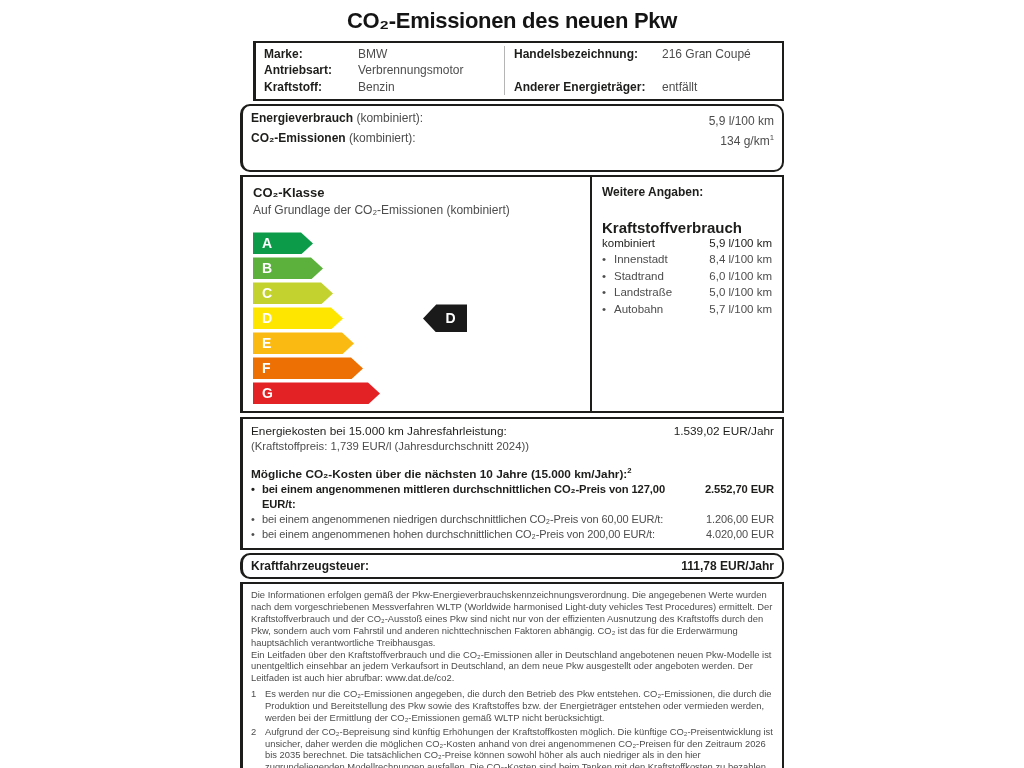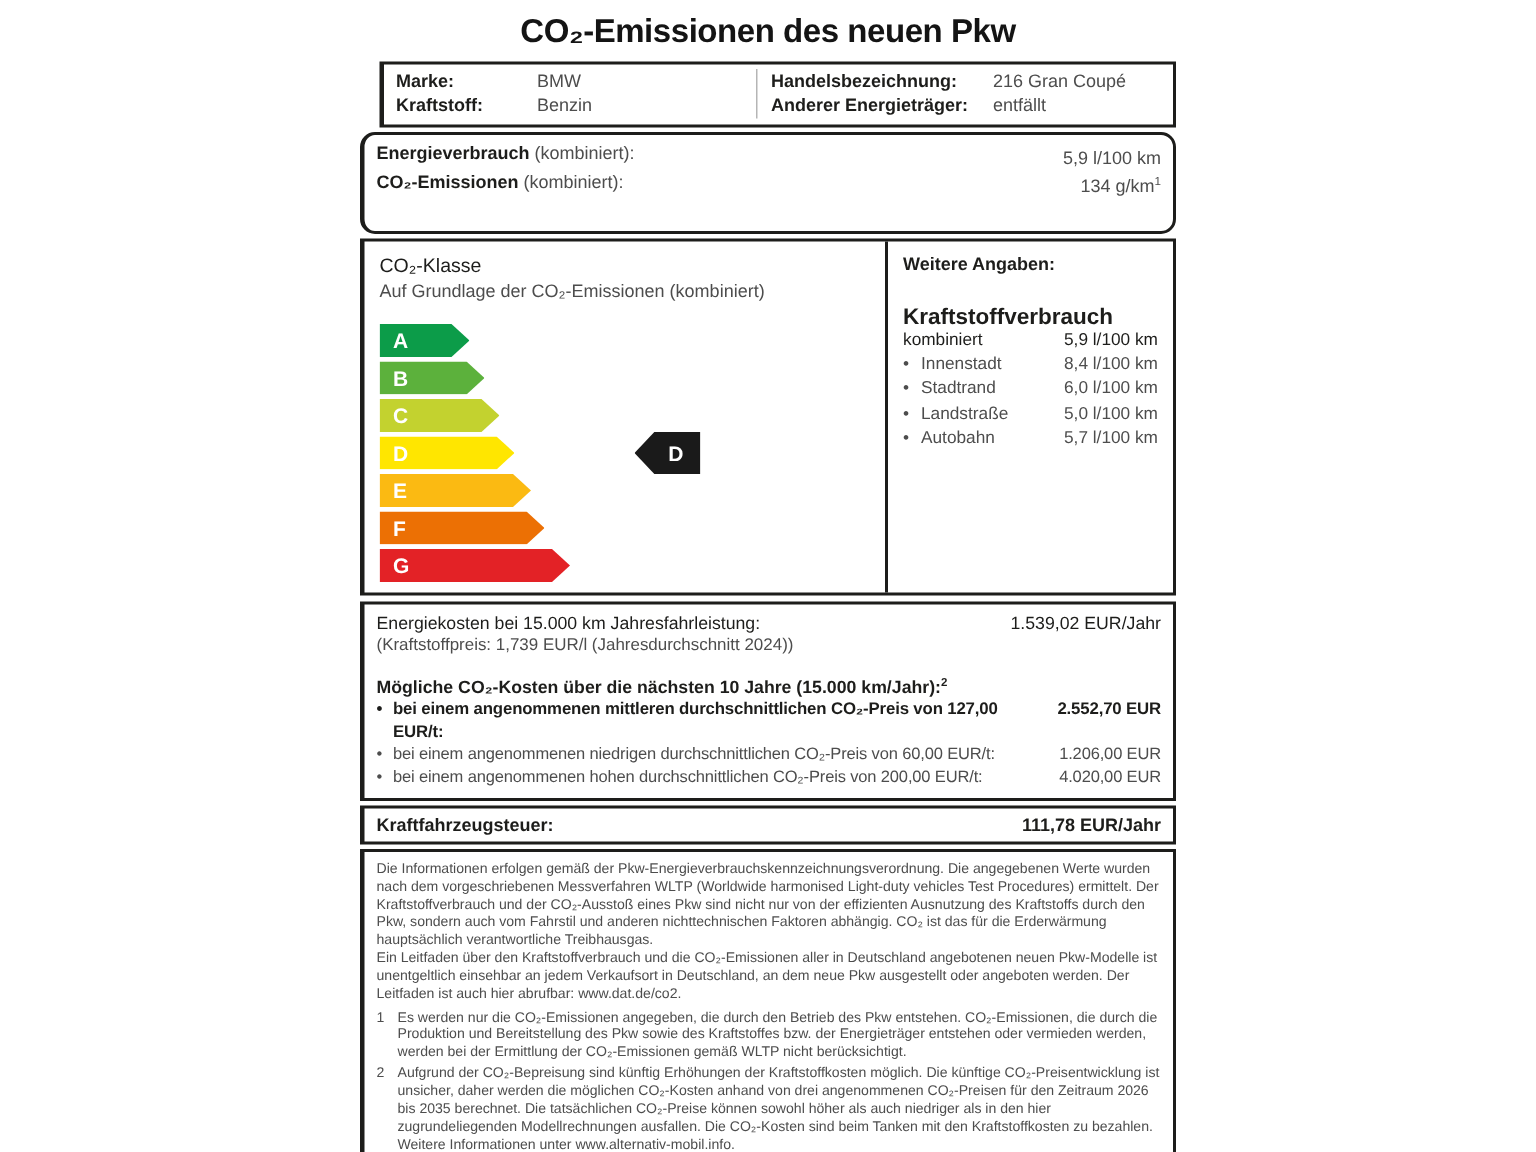--- a/index.html
+++ b/index.html
@@ -26,21 +26,21 @@
   
   .cons-box { padding:4px 8px 21px;border-radius:10px; }
   .cons-row { display:flex; justify-content:space-between; font-size:12px; line-height:16.5px; }
   .cons-row .b { font-weight:bold; color:#1d1d1b; }
   .cons-row .rest { color:#4d4d4d; }
   .cons-row .val { color:#4d4d4d; }
   sup.fnref { font-size:0.65em; }
   
   .co2-box { display:flex; height:238px; margin-bottom:4px; }
   .co2-left { flex:1; padding:8px 10px; position:relative; }
-  .co2-left .h { font-size:13px; font-weight:normal; color:#1d1d1b; margin:0; }
+  .co2-left .h { font-size:13px; font-weight:bold; color:#1d1d1b; margin:0; }
   .co2-left .subh { font-size:12px; color:#4d4d4d; margin-top:3px; }
   .arrows { margin-top:15px; position:relative; }
   .arrow {
     height:22px; margin-bottom:3px; color:#fff; font-weight:bold;
     font-size:14px; line-height:22px; padding-left:9px; box-sizing:border-box;
     clip-path:polygon(0 0, calc(100% - 12px) 0, 100% 50%, calc(100% - 12px) 100%, 0 100%);
   }
   .marker {
     position:absolute; left:170px; width:44px; height:28px; background:#1a1a1a;
     clip-path:polygon(0 50%, 30% 0, 100% 0, 100% 100%, 30% 100%);
@@ -58,21 +58,21 @@
   
   .cost-box { padding:5px 8px 6px; }
   .cost-row { display:flex; justify-content:space-between; font-size:11.8px; font-weight:normal; color:#1d1d1b; line-height:15px; }
   .cost-note { font-size:11.3px; color:#4d4d4d; line-height:15px; }
   .cost-head { font-size:11.8px; font-weight:bold; color:#1d1d1b; margin-top:9px; line-height:16px; }
   .cost-item { display:flex; font-size:11px; line-height:15px; color:#4d4d4d; letter-spacing:-0.1px; }
   .cost-item .bullet { width:11px; }
   .cost-item .txt { flex:1; padding-right:4px; }
   .cost-item.bold { font-weight:bold; color:#1d1d1b; font-size:11.2px; }
   
-  .tax-box { padding:3px 8px; }
+  .tax-box { padding:3px 8px;border-radius:10px; }
   .tax-row { display:flex; justify-content:space-between; font-size:12px; font-weight:bold; color:#1d1d1b; line-height:16px; }
   
   .legal-box { padding:5px 8px 6px; font-size:9.4px; line-height:1.26; color:#4d4d4d; }
   .legal-box p { margin:0; }
   .fn-list { margin-top:4px; }
   .fn { display:flex; margin-top:2px; }
   .fn .num { width:14px; flex-shrink:0; }
   .fn .txt { flex:1; }
 </style>
 </head>
@@ -86,20 +86,26 @@
 
   <div class="box veh-box">
 
       <div class="veh-row">
         <span class="lab">Marke:</span>
         <span class="val">BMW</span>
         <span class="lab2">Handelsbezeichnung:</span>
         <span class="val">216 Gran Coupé</span>
       </div>
 
+      <div class="veh-row">
+        <span class="lab">Antriebsart:</span>
+        <span class="val">Verbrennungsmotor</span>
+        <span class="lab2"></span>
+        <span class="val"></span>
+      </div>
 
       <div class="veh-row">
         <span class="lab">Kraftstoff:</span>
         <span class="val">Benzin</span>
         <span class="lab2">Anderer Energieträger:</span>
         <span class="val">entfällt</span>
       </div>
     </div>
 
   <div class="box cons-box">

